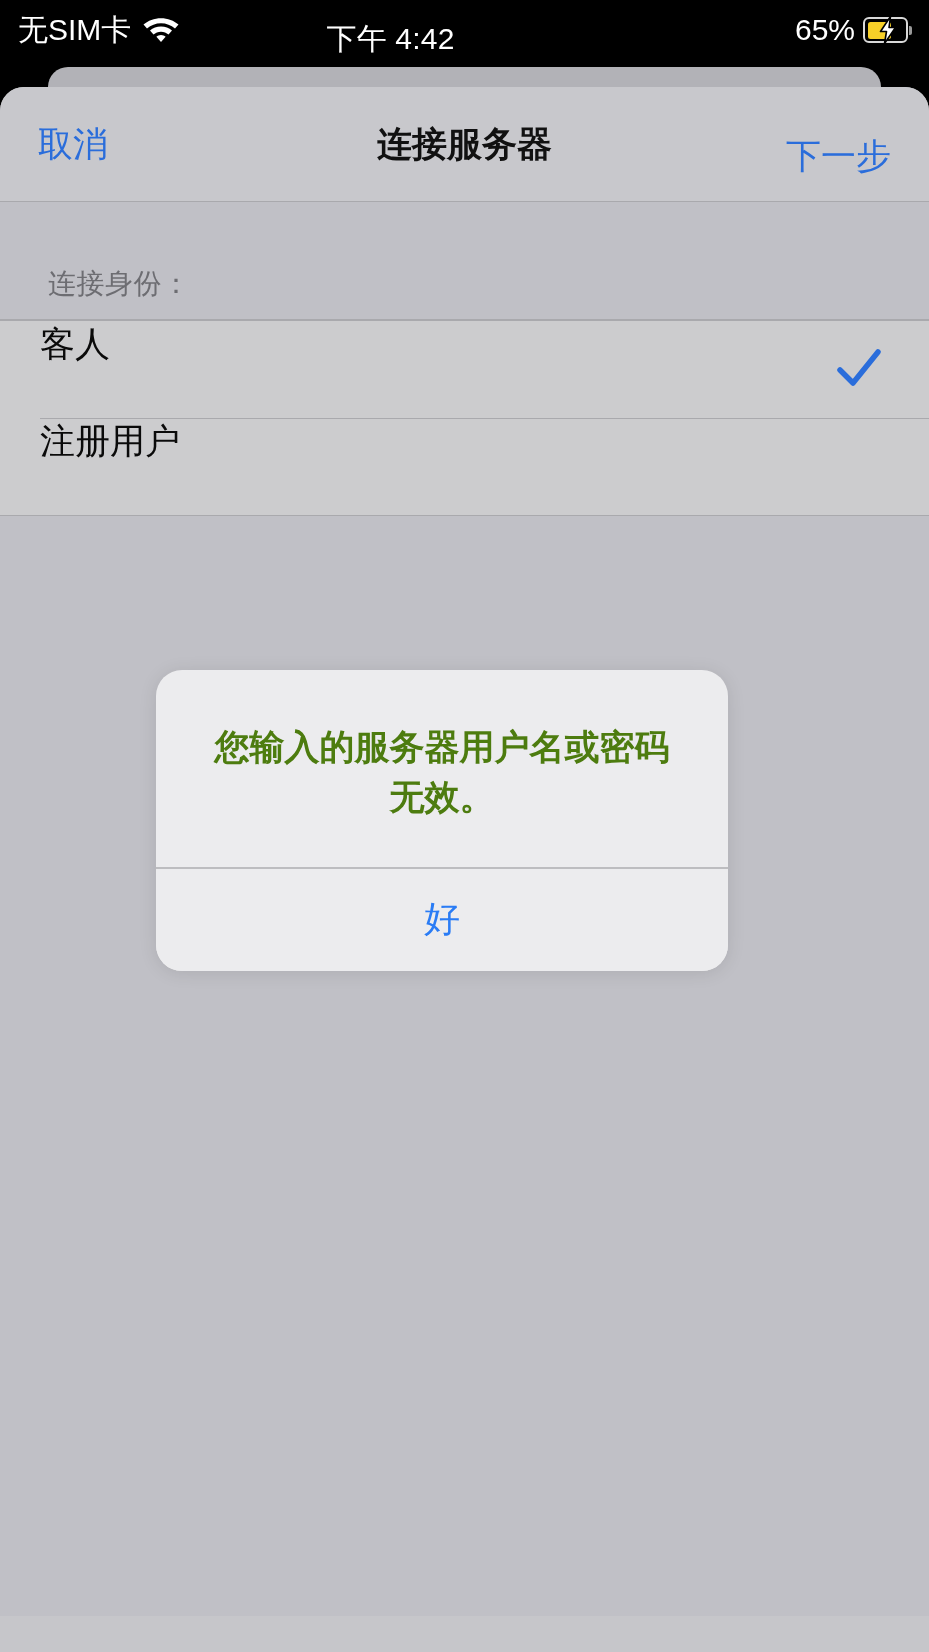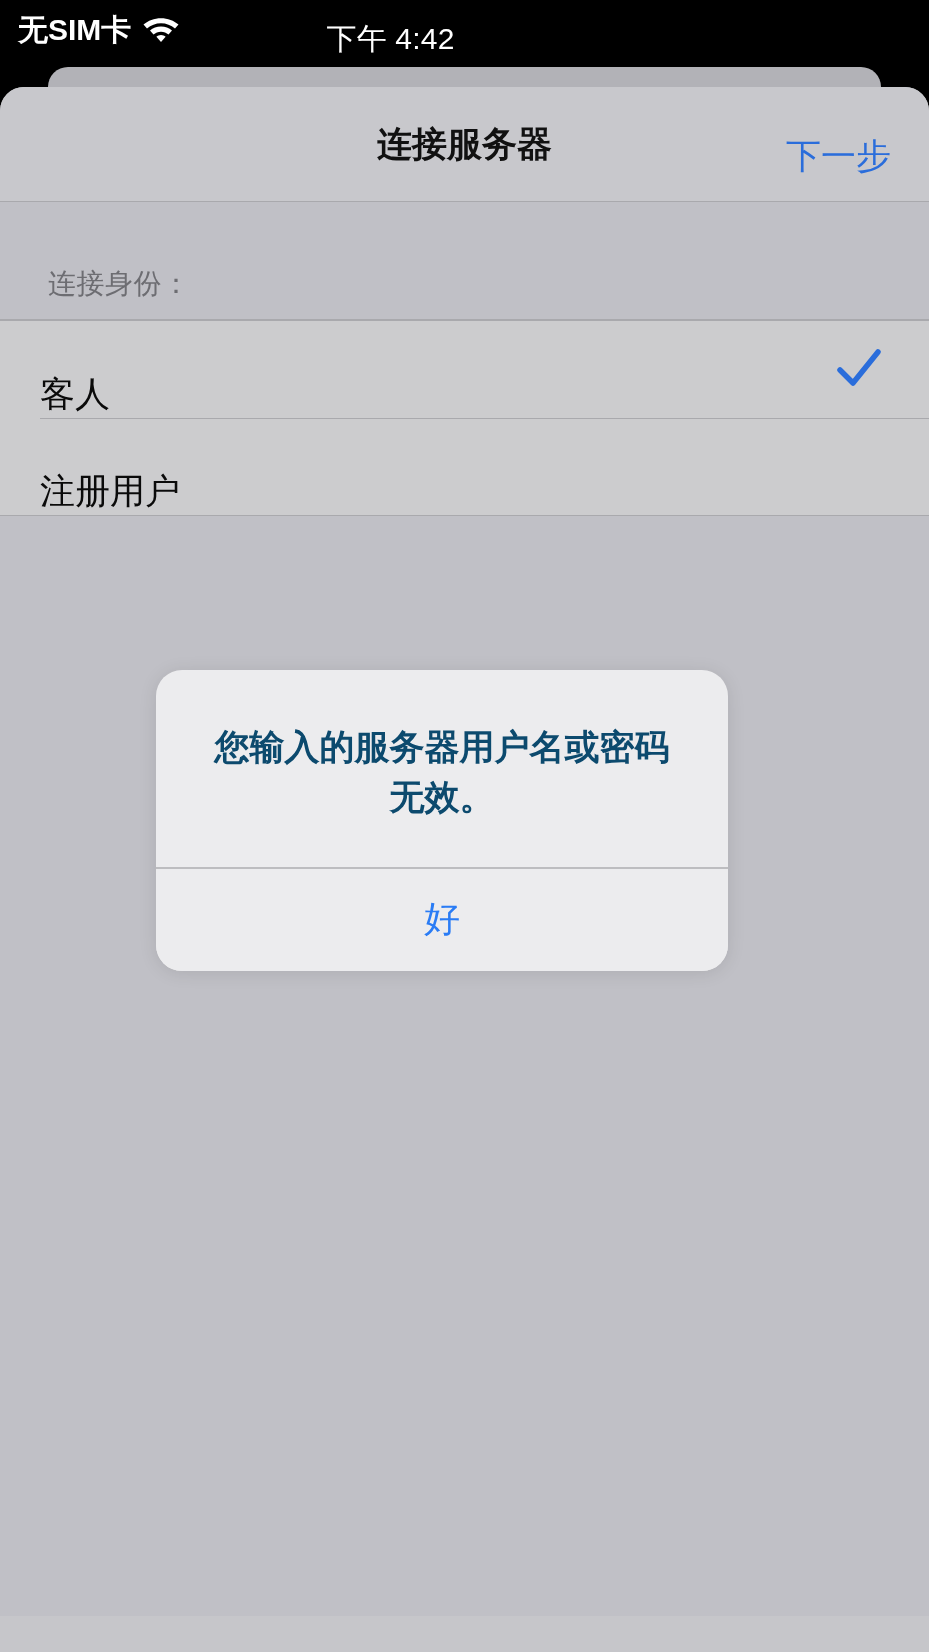--- a/index.html
+++ b/index.html
@@ -31,21 +31,21 @@
   .sb-left {
     position: absolute;
     left: 18px; top: 0;
     height: 60px;
     display: flex; align-items: center; gap: 11px;
   }
   .sb-carrier {
     font-size: 30px;
     letter-spacing: 0px;
     line-height: 1;
-    font-weight: 700;
+    font-weight: 400;
     white-space: nowrap;
   }
   .wifi-ico { display:block; }
   .sb-center {
     position: absolute;
     left: 0; top: 0;
     width: 781px; height: 60px;
     display: flex; align-items: flex-end; justify-content: center;
   }
   .sb-time {
@@ -165,21 +165,21 @@
     letter-spacing: 0.5px;
     white-space: nowrap;
   }
   .table-group {
     background: #ccccce;
   }
   .cell {
     position: relative;
     height: 97px;
     display: flex;
-    align-items: flex-end;
+    align-items: flex-start;
     padding-left: 40px;
     padding-right: 40px;
     background: #ccccce;
     cursor: pointer;
   }
   .cell + .cell::before {
     content: "";
     position: absolute;
     left: 40px; right: 0; top: 0;
     height: 1.5px;
@@ -221,21 +221,21 @@
     overflow: hidden;
     box-shadow: 0 2px 18px rgba(0,0,0,0.10);
   }
   .alert-body {
     padding: 52px 46px 46px 46px;
     text-align: center;
   }
   .alert-message {
     font-size: 35px;
     line-height: 1.42;
-    color: #0c4a6e;
+    color: #4d7c0f;
     font-weight: 700;
     word-break: break-all;
   }
   .alert-divider {
     height: 1.5px;
     background: #bdbdc0;
   }
   .alert-actions {
     display: flex;
   }
@@ -255,20 +255,21 @@
 </head>
 <body>
 
 <div id="screen">
 
   <div class="sheet-back"></div>
 
   <div class="sheet-front">
 
     <div class="navbar">
+      <div class="nav-cancel">取消</div>
       <div class="nav-title">连接服务器</div>
       <div class="nav-next">下一步</div>
     </div>
 
     <div class="table-area">
 
       <div class="section-header">连接身份：</div>
 
       <div class="group-sep-top"></div>
 
@@ -317,15 +318,28 @@
           <path d="M19 12.6c4.2 0 8.1 1.5 11.0 4.0l-3.5 4.0c-2.0-1.7-4.6-2.8-7.5-2.8s-5.5 1.1-7.5 2.8l-3.5-4.0c2.9-2.5 6.8-4.0 11.0-4.0z" fill="#ffffff"></path>
           <path d="M19 21.0c1.8 0 3.4 0.7 4.6 1.8L19 28.0l-4.6-5.2c1.2-1.1 2.8-1.8 4.6-1.8z" fill="#ffffff"></path>
         </svg>
       </span>
     </div>
 
     <div class="sb-center">
       <span class="sb-time">下午 4:42</span>
     </div>
 
+    <div class="sb-right">
+      <span class="sb-batt-pct">65%</span>
+      <span class="batt">
+        <span class="batt-body"></span>
+        <span class="batt-cap"></span>
+        <span class="batt-fill" id="batt-fill" style="width: 23.4px; background: rgb(247, 208, 40);"></span>
+        <span class="batt-bolt">
+          <svg width="22" height="28" viewBox="0 0 22 28" xmlns="http://www.w3.org/2000/svg">
+            <path d="M13.5 0.5 L3.5 15.5 L9.5 15.5 L7.5 27.5 L18.5 11.5 L12.0 11.5 Z" fill="#ffffff" stroke="#000000" stroke-width="1.6" stroke-linejoin="round"></path>
+          </svg>
+        </span>
+      </span>
+    </div>
   </div>
 
 </div>
 
 </body></html>

